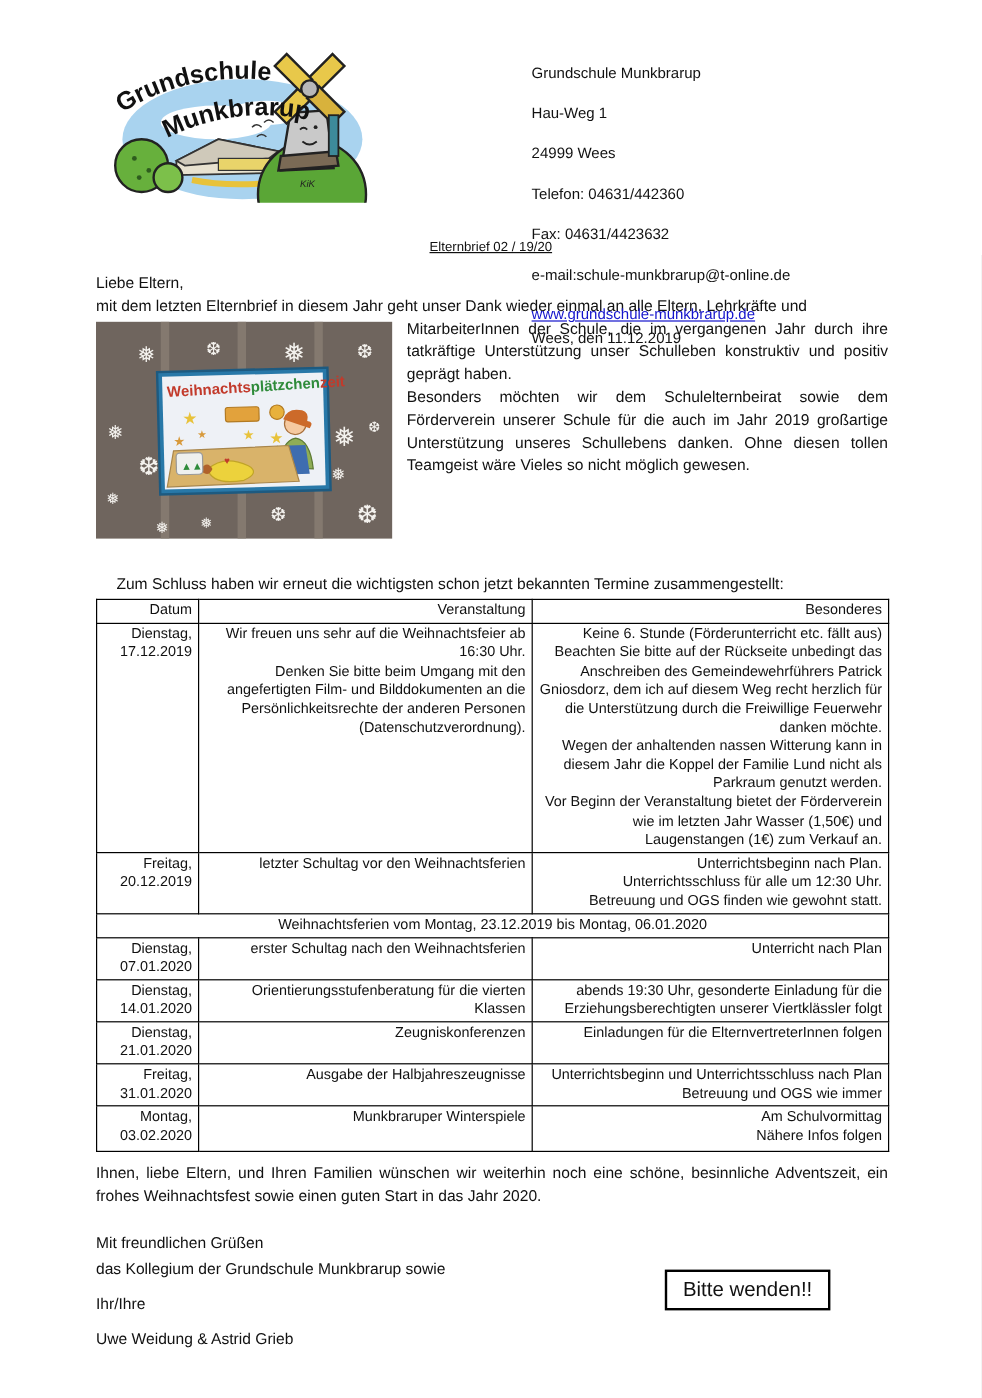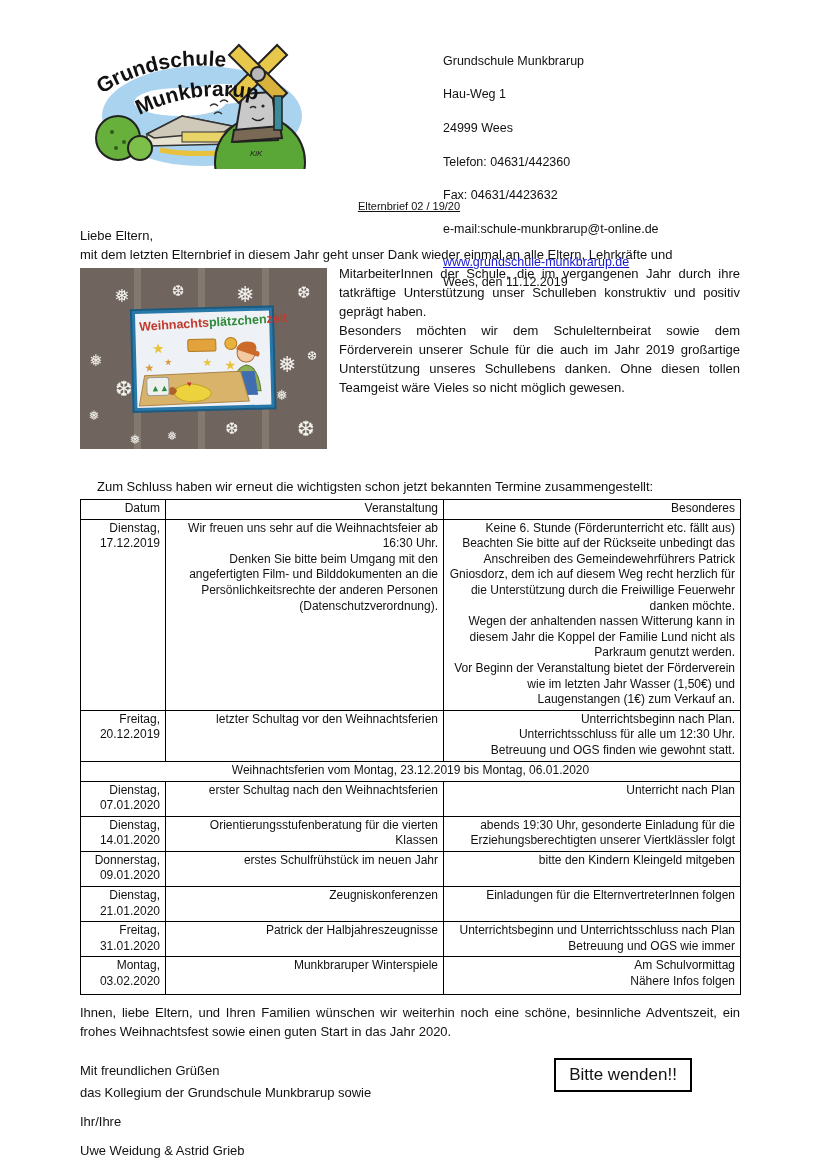--- a/index.html
+++ b/index.html
@@ -253,35 +253,29 @@
           <td>erster Schultag nach den Weihnachtsferien</td>
           <td>Unterricht nach Plan</td>
         </tr>
         <tr style="height:32px;">
           <td>Dienstag,
 14.01.2020</td>
           <td>Orientierungsstufenberatung für die vierten Klassen</td>
           <td class="justify">abends 19:30 Uhr, gesonderte Einladung für die Erziehungsberechtigten unserer Viertklässler folgt</td>
         </tr>
         <tr style="height:32px;">
-          <td>Donnerstag,
-09.01.2020</td>
-          <td>erstes Schulfrühstück im neuen Jahr</td>
-          <td>bitte den Kindern Kleingeld mitgeben</td>
-        </tr>
-        <tr style="height:32px;">
           <td>Dienstag,
 21.01.2020</td>
           <td>Zeugniskonferenzen</td>
           <td>Einladungen für die ElternvertreterInnen folgen</td>
         </tr>
         <tr style="height:32px;">
           <td>Freitag,
 31.01.2020</td>
-          <td>Patrick der Halbjahreszeugnisse</td>
+          <td>Ausgabe der Halbjahreszeugnisse</td>
           <td>Unterrichtsbeginn und Unterrichtsschluss nach Plan
 Betreuung und OGS wie immer</td>
         </tr>
         <tr style="height:38px;padding-left:40px;">
           <td>Montag,
 03.02.2020</td>
           <td>Munkbraruper Winterspiele</td>
           <td>Am Schulvormittag
 Nähere Infos folgen</td>
         </tr>

